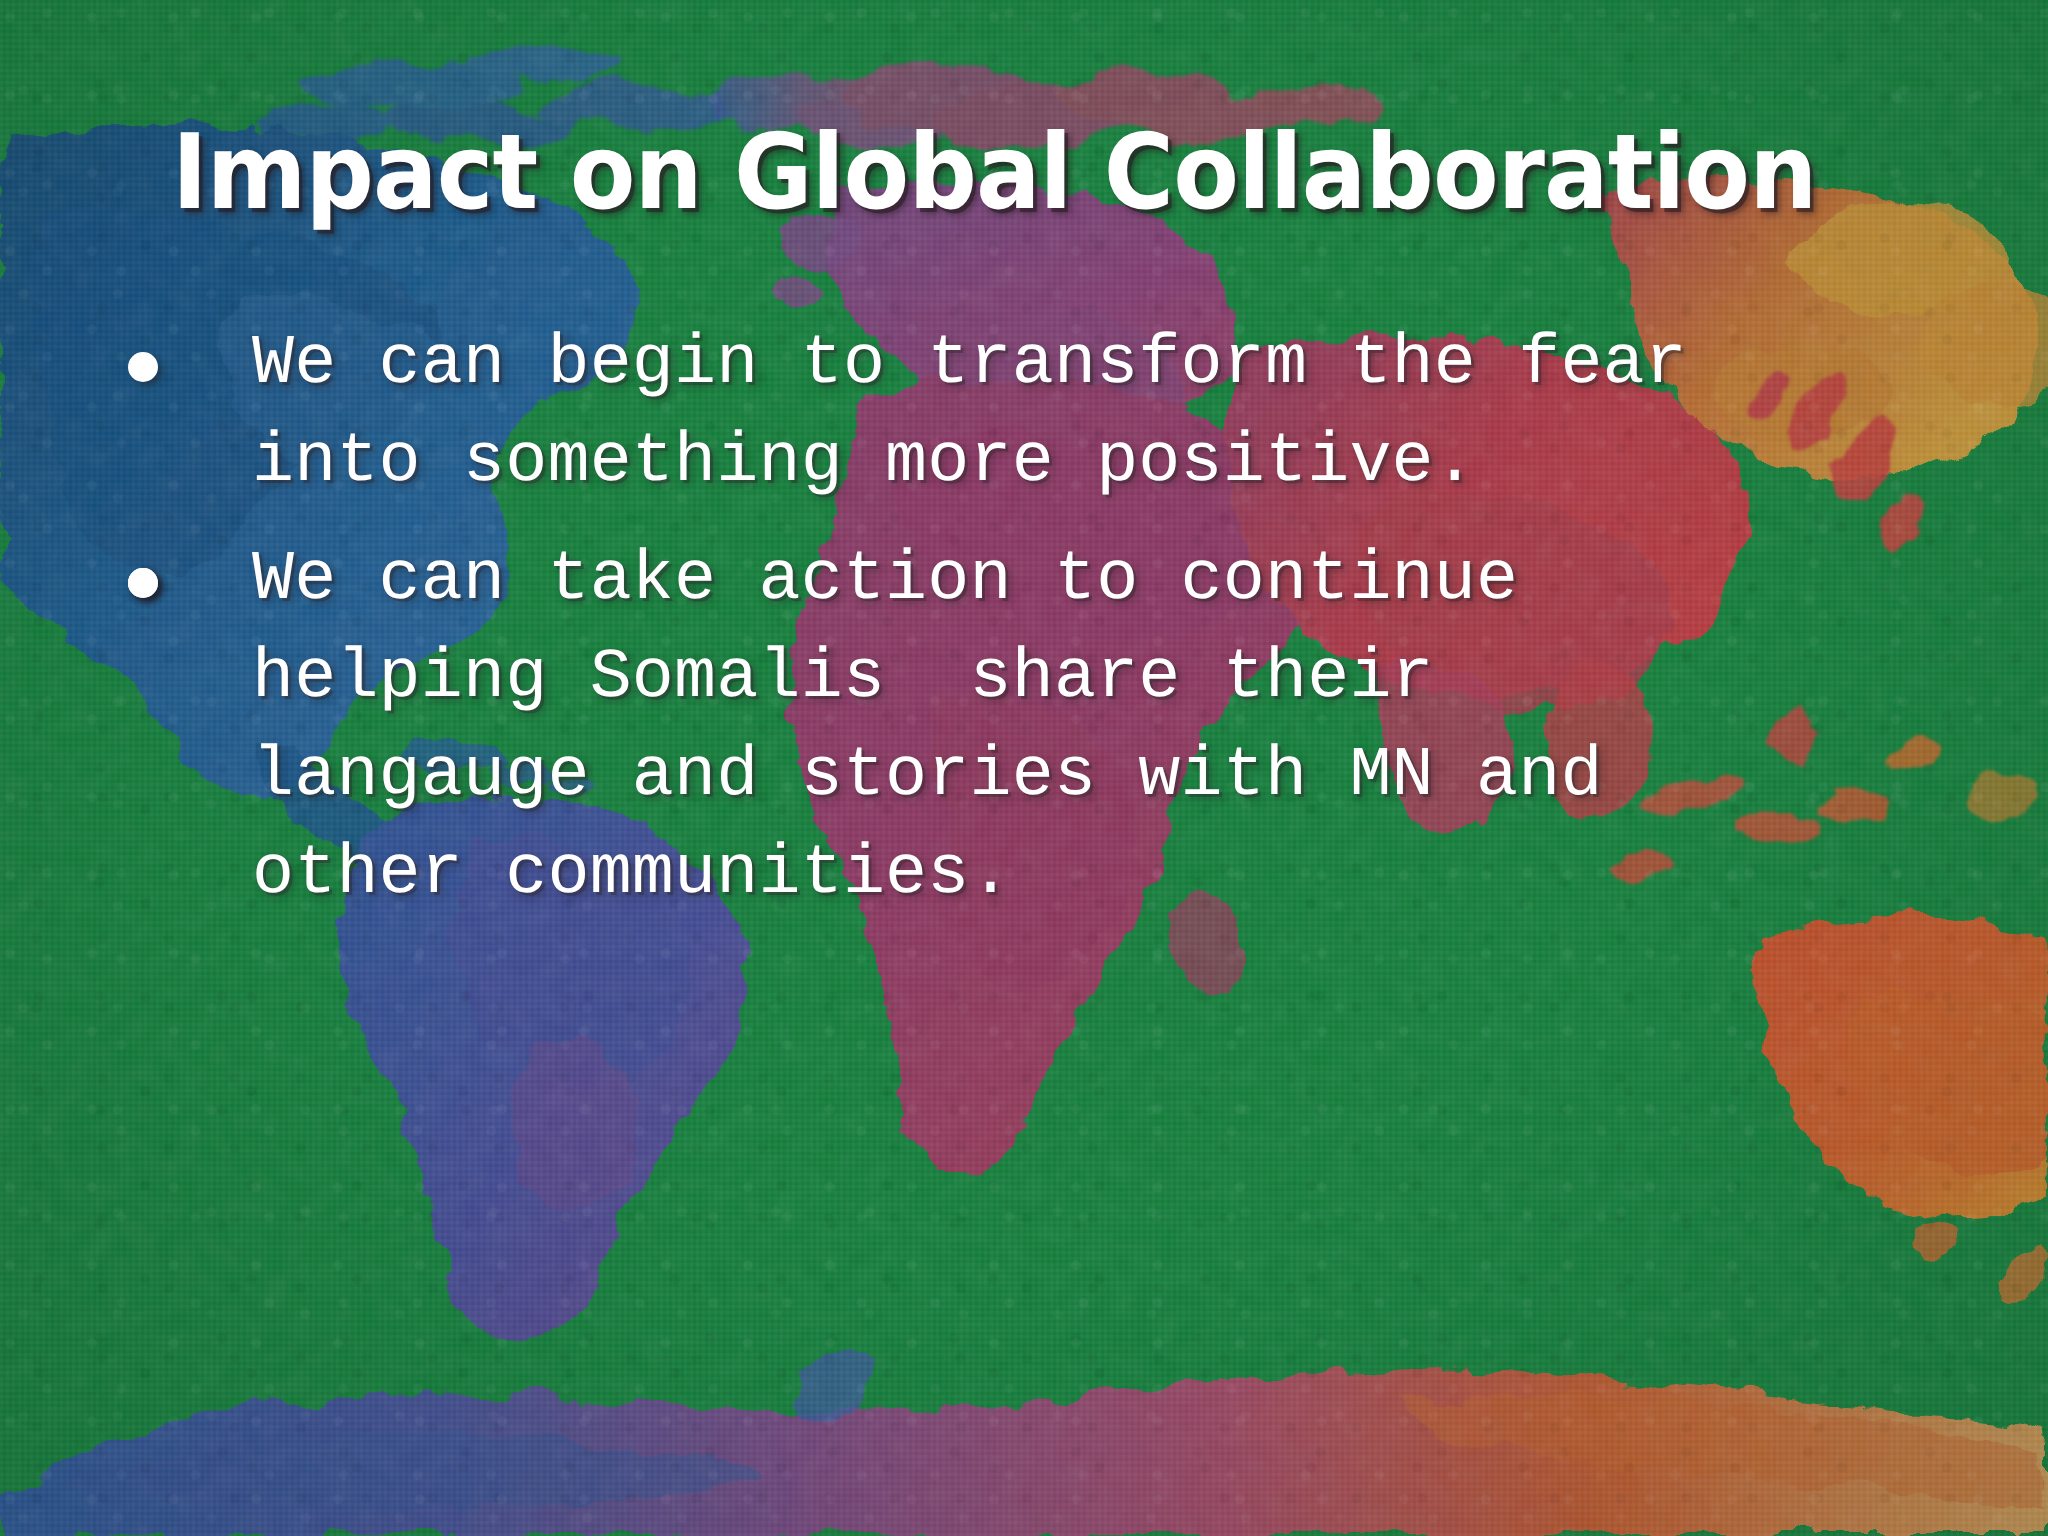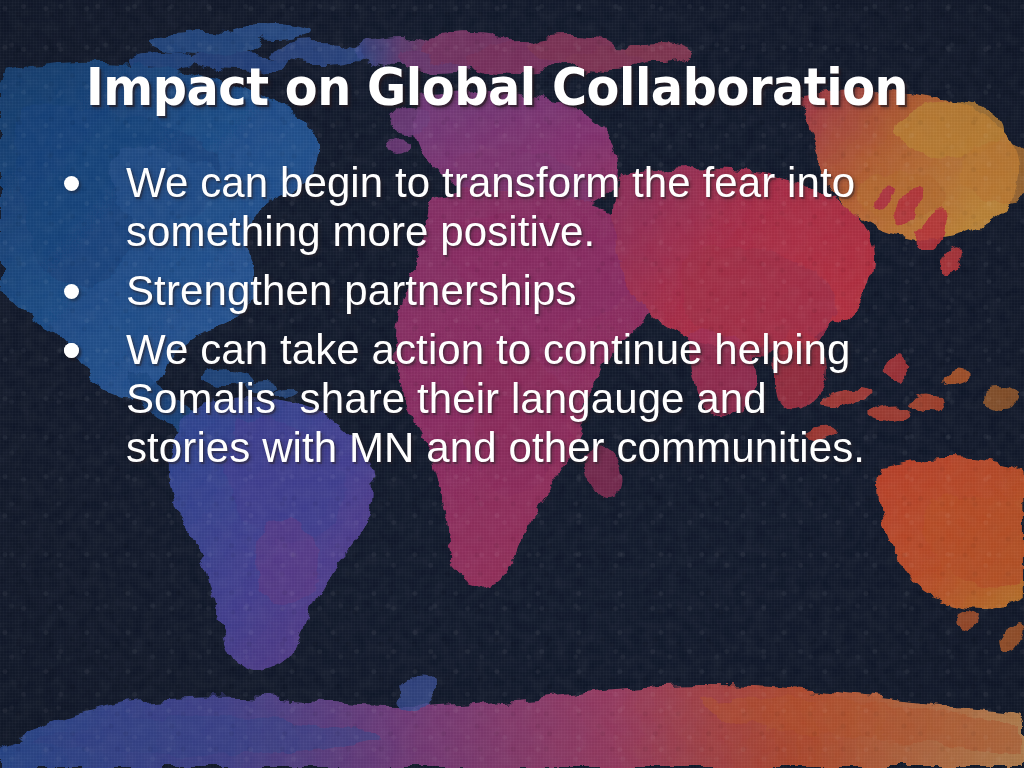--- a/index.html
+++ b/index.html
@@ -10,21 +10,21 @@
   }
   body {
     font-family: "Liberation Sans", sans-serif;
   }
 
   .slide {
     position: relative;
     width: 1024px;
     height: 768px;
     overflow: hidden;
-    background-color: #0f172a;
+    background-color: #15803d;
   }
 
   
   .paper-texture {
     position: absolute;
     inset: 0;
     z-index: 1;
     pointer-events: none;
     background-image:
       radial-gradient(circle at 12% 22%, rgba(255,255,255,0.05) 0 2px, transparent 3px),
@@ -110,23 +110,23 @@
     top: 18px;
     width: 15px;
     height: 15px;
     border-radius: 50%;
     background: #ffffff;
     box-shadow: 2px 2px 3px rgba(30,25,30,0.45);
   }
   .bullet-text {
     display: block;
     color: #ffffff;
-    font-family: Liberation Sans, sans-serif;
+    font-family: Liberation Mono, monospace;
     font-weight: 400;
-    font-size: 42px;
+    font-size: 35px;
     line-height: 49px;
     letter-spacing: 0.1px;
     max-width: 760px;
     white-space: pre-wrap;
     text-shadow:
        1.5px 1.5px 0 rgba(45,38,42,0.38),
        2px 2px 4px rgba(35,28,32,0.40);
   }
 </style>
 </head>
@@ -473,21 +473,20 @@
 
   <ul class="bullets">
 
     <li class="bullet-item">
       <span class="bullet-marker"></span>
       <span class="bullet-text">We can begin to transform the fear into something more positive.</span>
     </li>
 
     <li class="bullet-item">
       <span class="bullet-marker"></span>
-      <span class="bullet-text">Strengthen partnerships</span>
     </li>
 
     <li class="bullet-item">
       <span class="bullet-marker"></span>
     </li>
 
     <li class="bullet-item">
       <span class="bullet-marker"></span>
       <span class="bullet-text">We can take action to continue helping Somalis  share their langauge and stories with MN and other communities.</span>
     </li>

